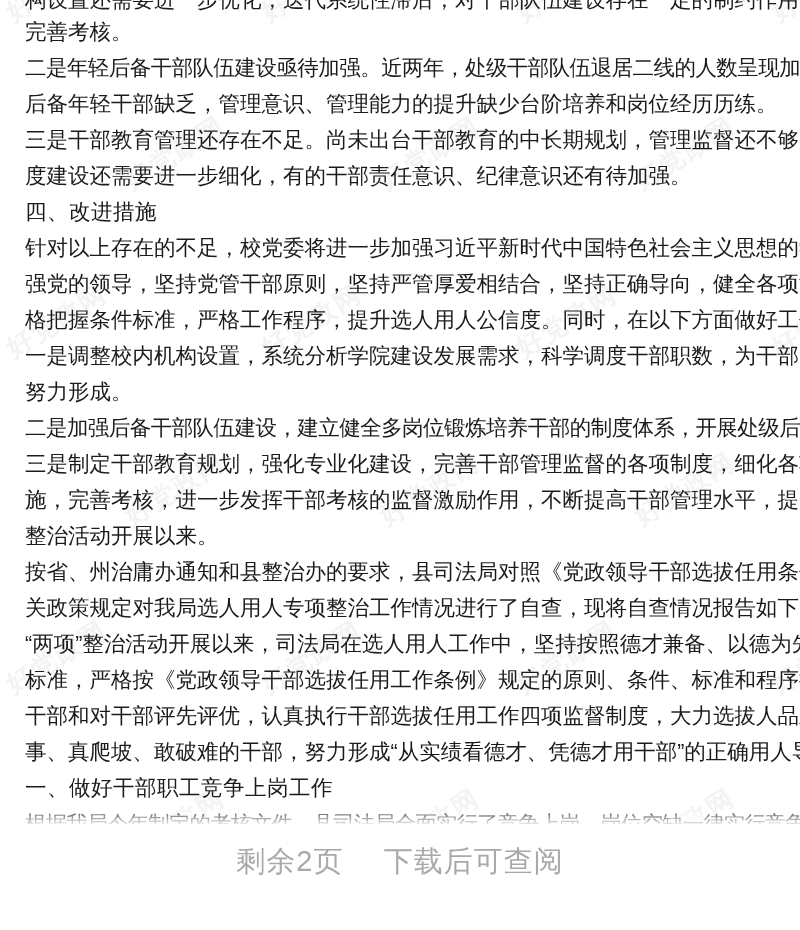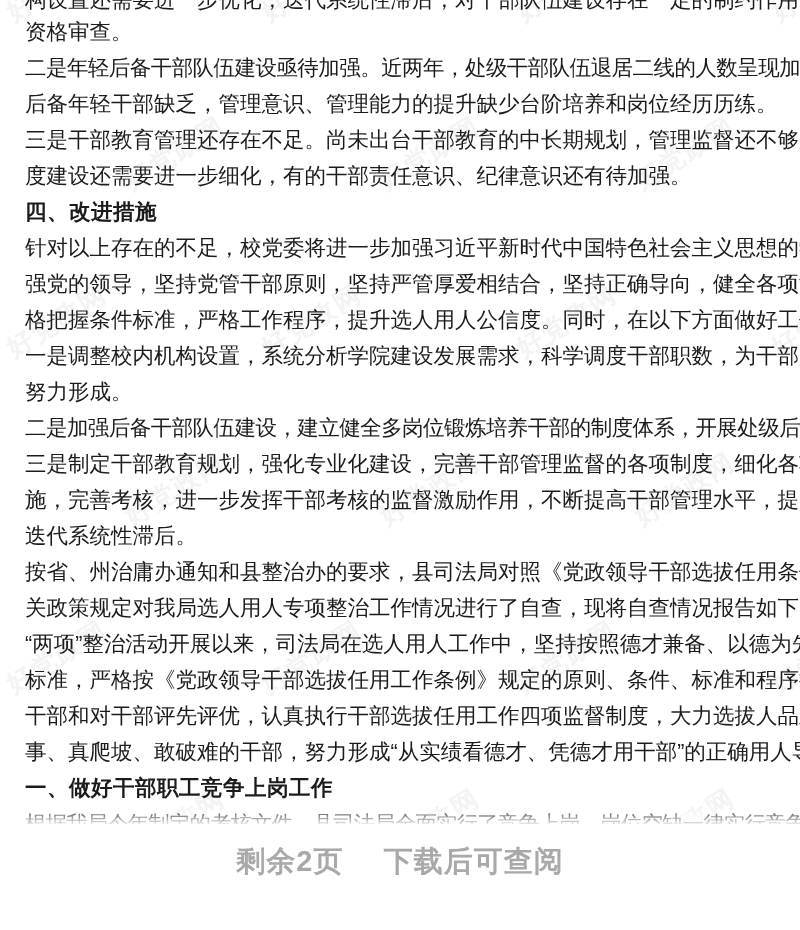--- a/index.html
+++ b/index.html
@@ -60,21 +60,21 @@
     height: 36px;
     line-height: 36px;
     font-size: 21.5px;
     color: #1b1b1b;
     white-space: nowrap;
     overflow: hidden;
     letter-spacing: 0px;
     font-family: "Liberation Sans", "DejaVu Sans", sans-serif;
   }
   .doc-line.heading {
-    font-weight: 700;
+    font-weight: 400;
     letter-spacing: 0.5px;
   }
   .doc-line.clipped-top {
     height: 14px;
     line-height: 0px;
     overflow: hidden;
   }
   .doc-line.tight {
     letter-spacing: -0.55px;
   }
@@ -92,21 +92,21 @@
     z-index: 4;
     background: #ffffff;
     display: flex;
     align-items: flex-start;
     justify-content: center;
     padding-top: 18px;
   }
   #footer-notice {
     font-size: 29px;
     color: #a9a9a9;
-    font-weight: 700;
+    font-weight: 400;
     letter-spacing: 1px;
     white-space: nowrap;
     font-family: "Liberation Sans", "DejaVu Sans", sans-serif;
     text-align: right;
   }
   .footer-gap {
     display: inline-block;
     width: 22px;
   }
   #fade-mask {
@@ -144,35 +144,35 @@
       <div class="watermark-mark" style="left: 255px; top: 672px;">好党政网</div>
       <div class="watermark-mark" style="left: 510px; top: 672px;">好党政网</div>
       <div class="watermark-mark" style="left: 765px; top: 672px;">好党政网</div>
       <div class="watermark-mark" style="left: 118px; top: 840px;">好党政网</div>
       <div class="watermark-mark" style="left: 373px; top: 840px;">好党政网</div>
       <div class="watermark-mark" style="left: 628px; top: 840px;">好党政网</div>
     </div>
 
   <div id="doc-body">
       <div class="doc-line clipped-top">构设置还需要进一步优化，迭代系统性滞后，对干部队伍建设存在一定的制约作用，需要努</div>
-      <div class="doc-line">资格审查。</div>
+      <div class="doc-line">完善考核。</div>
       <div class="doc-line tight">二是年轻后备干部队伍建设亟待加强。近两年，处级干部队伍退居二线的人数呈现加速状态，</div>
       <div class="doc-line">后备年轻干部缺乏，管理意识、管理能力的提升缺少台阶培养和岗位经历历练。</div>
       <div class="doc-line">三是干部教育管理还存在不足。尚未出台干部教育的中长期规划，管理监督还不够严格，制</div>
       <div class="doc-line">度建设还需要进一步细化，有的干部责任意识、纪律意识还有待加强。</div>
       <div class="doc-line heading">四、改进措施</div>
       <div class="doc-line">针对以上存在的不足，校党委将进一步加强习近平新时代中国特色社会主义思想的学习，加</div>
       <div class="doc-line">强党的领导，坚持党管干部原则，坚持严管厚爱相结合，坚持正确导向，健全各项制度，严</div>
       <div class="doc-line">格把握条件标准，严格工作程序，提升选人用人公信度。同时，在以下方面做好工作:</div>
       <div class="doc-line">一是调整校内机构设置，系统分析学院建设发展需求，科学调度干部职数，为干部队伍建设</div>
       <div class="doc-line">努力形成。</div>
       <div class="doc-line tight">二是加强后备干部队伍建设，建立健全多岗位锻炼培养干部的制度体系，开展处级后备干部</div>
       <div class="doc-line">三是制定干部教育规划，强化专业化建设，完善干部管理监督的各项制度，细化各项落实措</div>
       <div class="doc-line">施，完善考核，进一步发挥干部考核的监督激励作用，不断提高干部管理水平，提升干部队</div>
-      <div class="doc-line">迭代系统性滞后。</div>
+      <div class="doc-line">整治活动开展以来。</div>
       <div class="doc-line">按省、州治庸办通知和县整治办的要求，县司法局对照《党政领导干部选拔任用条例》及有</div>
       <div class="doc-line">关政策规定对我局选人用人专项整治工作情况进行了自查，现将自查情况报告如下。</div>
       <div class="doc-line">“两项”整治活动开展以来，司法局在选人用人工作中，坚持按照德才兼备、以德为先的用人</div>
       <div class="doc-line">标准，严格按《党政领导干部选拔任用工作条例》规定的原则、条件、标准和程序推荐选拔</div>
       <div class="doc-line">干部和对干部评先评优，认真执行干部选拔任用工作四项监督制度，大力选拔人品正、能干</div>
       <div class="doc-line">事、真爬坡、敢破难的干部，努力形成“从实绩看德才、凭德才用干部”的正确用人导向。</div>
       <div class="doc-line heading">一、做好干部职工竞争上岗工作</div>
       <div class="doc-line tighter">根据我局今年制定的考核文件，县司法局全面实行了竞争上岗。岗位空缺一律实行竞争上岗，</div>
       <div class="doc-line">坚持公开、平等、竞争、择优的原则，在程序上严格按照县委组织部、县人事局审批，公布</div>
       <div class="doc-line">职位、公开报名、资格审查、民主推荐、民主测评等流程操作。上岗前公示、上岗前廉政谈</div>

